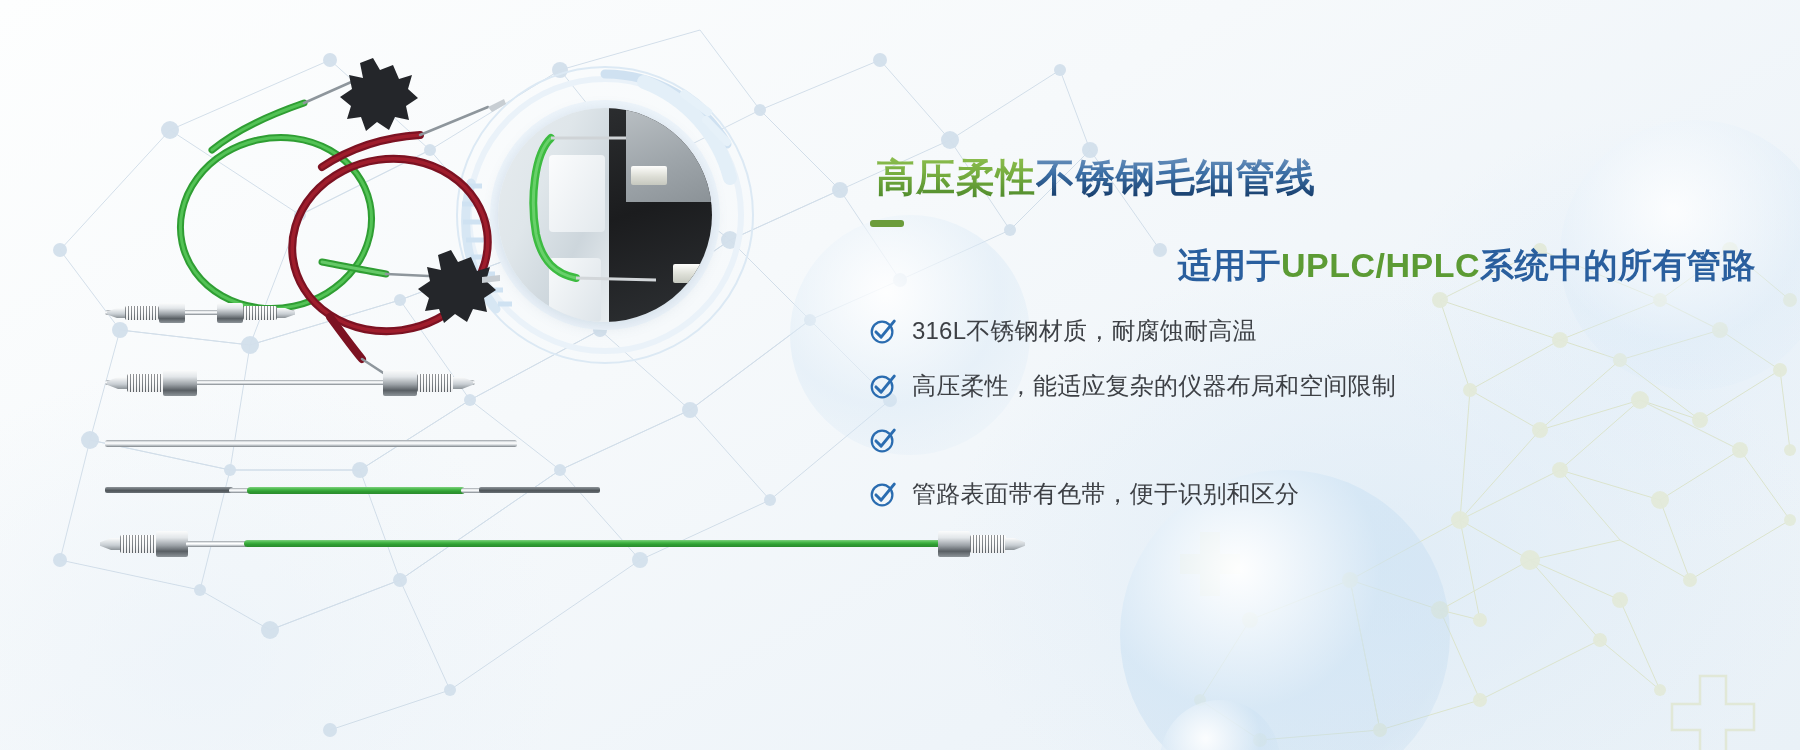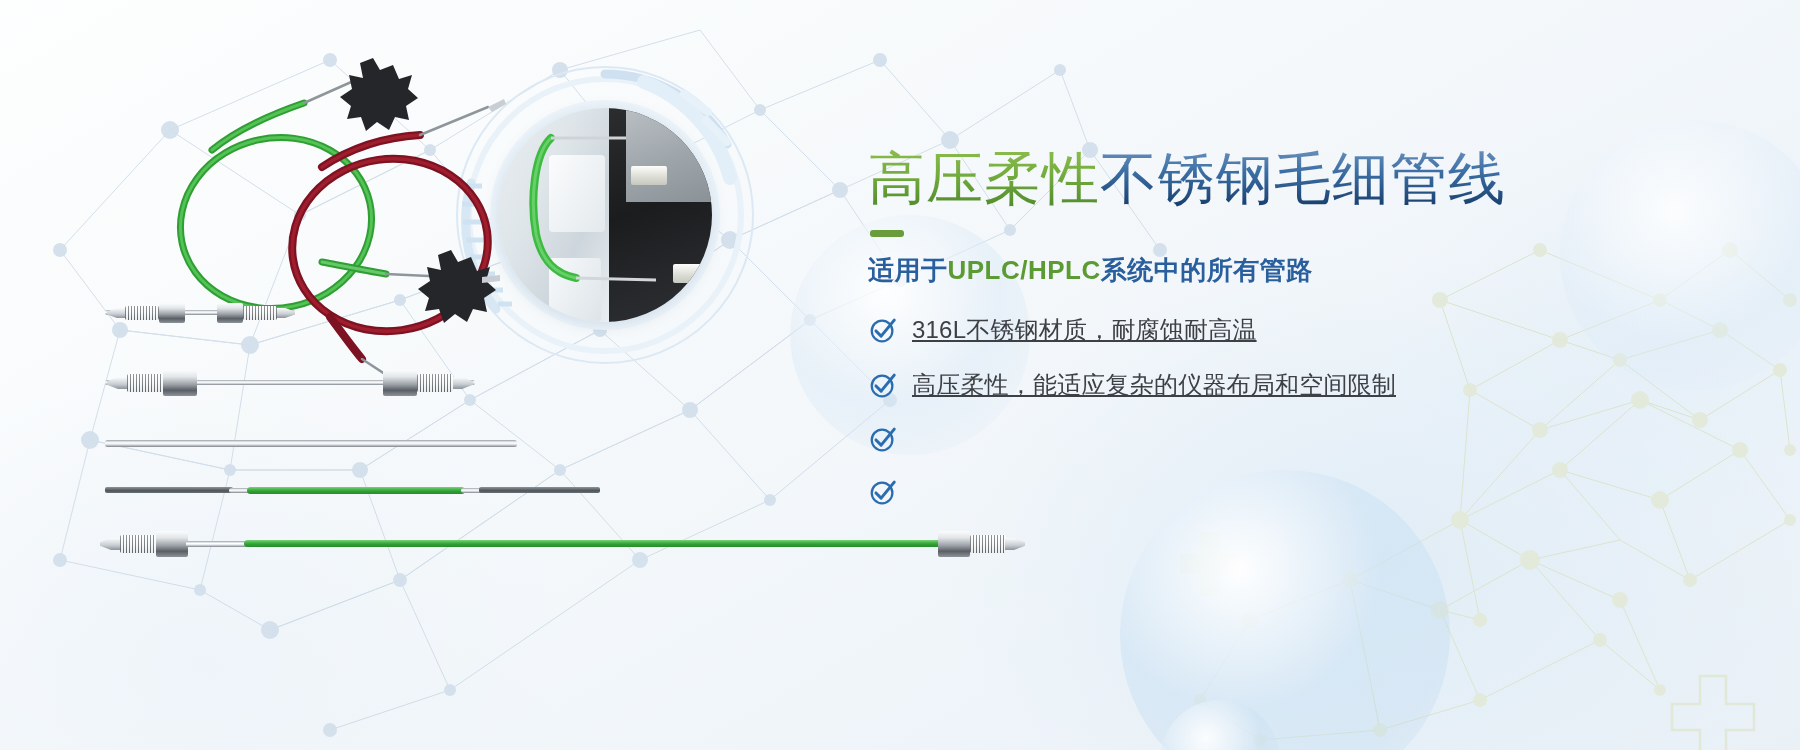--- a/index.html
+++ b/index.html
@@ -84,41 +84,41 @@
     background:
       repeating-linear-gradient(90deg,rgba(60,65,70,.55) 0 1px,rgba(255,255,255,.85) 1px 3px),
       linear-gradient(180deg,#fafbfb,#cfd4d8 50%,#868c91);
   }
   .cone{position:absolute;}
 
   
   .text-panel{position:absolute;left:868px;top:150px;width:900px;}
 
   .title{
-    font-size:57px;font-weight:normal;line-height:1.0;letter-spacing:1px;
-    white-space:nowrap;margin:0;
+    font-size:39px;font-weight:bold;line-height:1.0;letter-spacing:1px;
+    white-space:nowrap;margin:8px;
   }
   .title .g{
     background:linear-gradient(180deg,#8dbe4f 0%,#76ad3f 42%,#4e8a2c 100%);
     -webkit-background-clip:text;background-clip:text;color:transparent;
   }
   .title .b{
     background:linear-gradient(180deg,#6d93bd 0%,#3c6fa5 40%,#143a68 100%);
     -webkit-background-clip:text;background-clip:text;color:transparent;
   }
   .divider{width:34px;height:7px;border-radius:3px;background:#6b9c3b;margin:23px 0 16px 2px;}
 
-  .subtitle{font-size:26px;font-weight:bold;letter-spacing:.5px;white-space:nowrap;margin:0;}
+  .subtitle{font-size:34px;font-weight:bold;letter-spacing:.5px;white-space:nowrap;margin:12px;text-align:right;}
   .subtitle .sb{color:#2a5f9e;}
   .subtitle .sg{color:#5c9b34;}
 
   .features{margin:26px 0 0 0;padding:0;list-style:none;}
   .feature{display:flex;align-items:center;margin-bottom:23px;}
   .check-icon{width:30px;height:30px;margin-right:14px;flex:none;}
-  .feature-text{font-size:24px;color:#3d4045;letter-spacing:.2px;white-space:nowrap;text-decoration:underline;}
+  .feature-text{font-size:24px;color:#3d4045;letter-spacing:.2px;white-space:nowrap;}
 </style>
 </head>
 <body>
 
 <div id="banner">
 
   <svg class="mesh" viewBox="0 0 1800 750">
     <g stroke="#c6d5e3" stroke-width="1" fill="none" opacity="0.75">
       <path d="M60,250 L170,130 L300,215 L250,345 L120,330 Z"></path>
       <path d="M170,130 L330,60 L430,150 L300,215"></path>
@@ -410,17 +410,18 @@
         <svg class="check-icon" viewBox="0 0 32 32">
           <circle cx="15" cy="17" r="11" fill="none" stroke="#2a6cb0" stroke-width="2.4"></circle>
           <path d="M8.5,17 L14,22.5 L28,5.5" fill="none" stroke="#2a6cb0" stroke-width="3.2" stroke-linecap="round" stroke-linejoin="round"></path>
         </svg>
       </li>
       <li class="feature">
         <svg class="check-icon" viewBox="0 0 32 32">
           <circle cx="15" cy="17" r="11" fill="none" stroke="#2a6cb0" stroke-width="2.4"></circle>
           <path d="M8.5,17 L14,22.5 L28,5.5" fill="none" stroke="#2a6cb0" stroke-width="3.2" stroke-linecap="round" stroke-linejoin="round"></path>
         </svg>
+        <span class="feature-text">管路表面带有色带，便于识别和区分</span>
       </li>
     </ul>
   </div>
 
 </div>
 
 </body></html>

